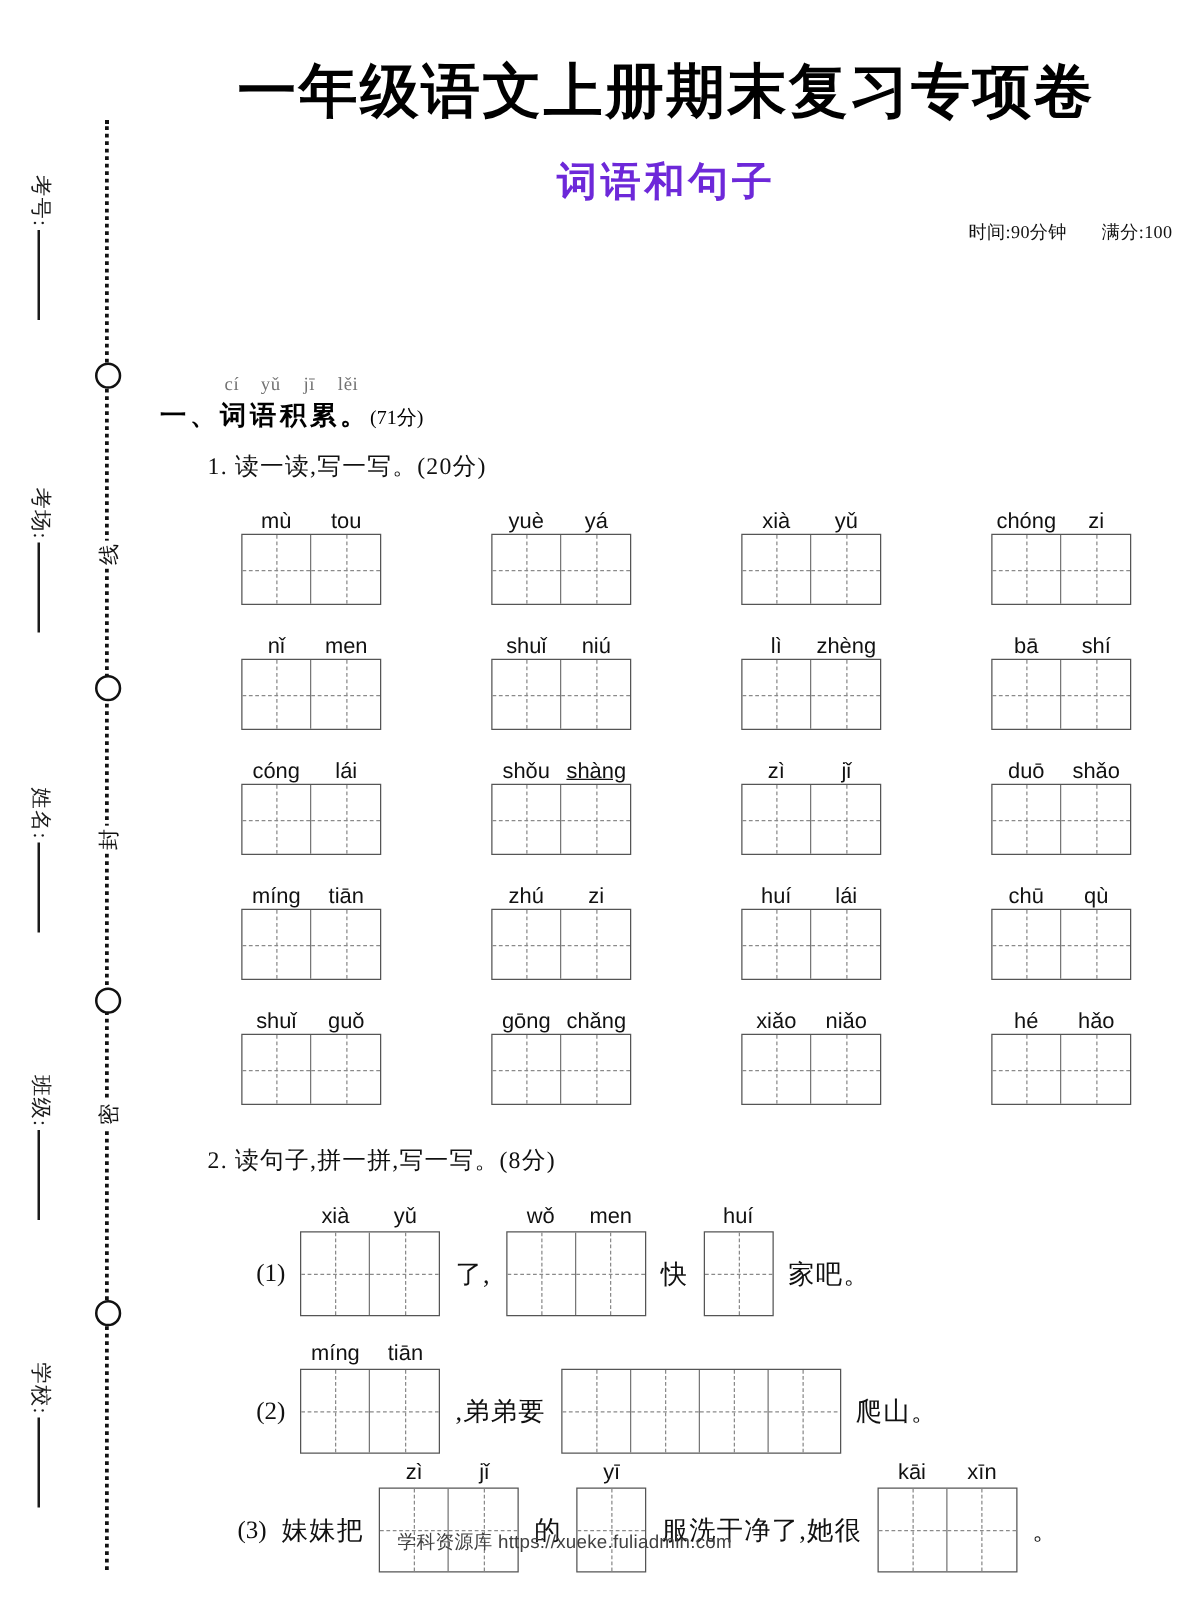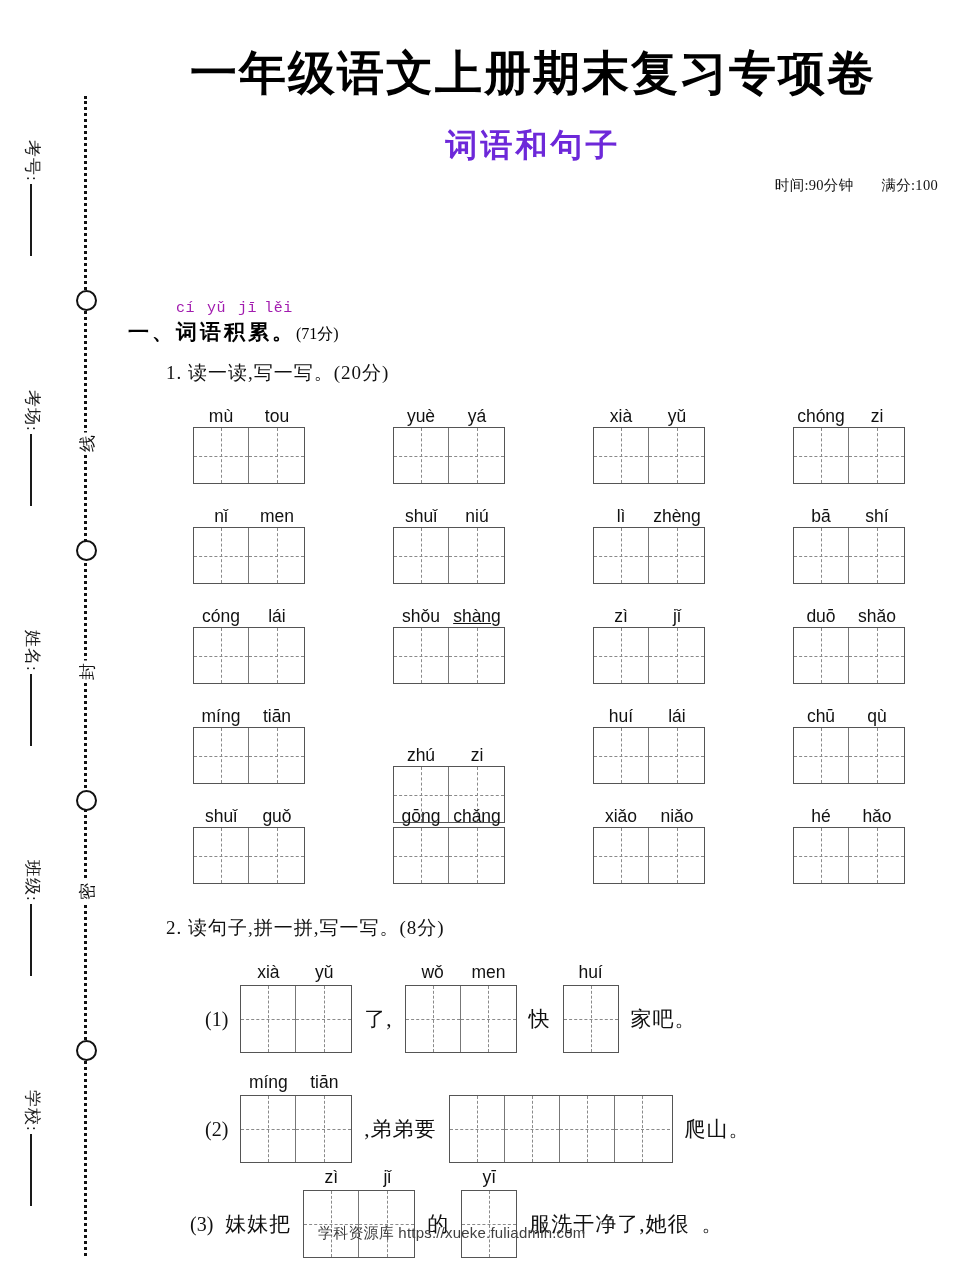--- a/index.html
+++ b/index.html
@@ -83,22 +83,22 @@
     text-align:center;
     font-size:15.5px;
     color:#111;
   }
   .score-table td.first{width:200px;}
 
   
   .sec-head{position:absolute;left:128px;top:300px;}
   .sec-py{
     position:absolute;left:42px;top:0;
-    font-family:Liberation Mono, monospace;
-    font-size:15px;letter-spacing:.5px;color:#a21caf;white-space:nowrap;
+    font-family:Liberation Serif, serif;
+    font-size:15px;letter-spacing:.5px;color:#737373;white-space:nowrap;
   }
   .sec-py i{font-style:normal;display:inline-block;width:31px;text-align:center;}
   .sec-title{
     position:absolute;left:0;top:18px;
     font-weight:bold;font-size:21px;letter-spacing:3px;white-space:nowrap;color:#000;
   }
   .sec-title .score{font-weight:normal;letter-spacing:0;font-size:16px;}
 
   .q-head{
     position:absolute;
@@ -290,21 +290,21 @@
           <div class="gcell"></div>
         </div>
       </div>
       <div class="wordcell" style="left: 193px; top: 705px; width: 112px;">
         <div class="py"><i style="width: 56px;">míng</i><i style="width: 56px;">tiān</i></div>
         <div class="grid">
           <div class="gcell"></div>
           <div class="gcell"></div>
         </div>
       </div>
-      <div class="wordcell" style="left: 393px; top: 705px; width: 112px; margin-top: 39px;">
+      <div class="wordcell" style="left: 393px; top: 705px; width: 112px;">
         <div class="py"><i style="width: 56px;">zhú</i><i style="width: 56px;">zi</i></div>
         <div class="grid">
           <div class="gcell"></div>
           <div class="gcell"></div>
         </div>
       </div>
       <div class="wordcell" style="left: 593px; top: 705px; width: 112px;">
         <div class="py"><i style="width: 56px;">huí</i><i style="width: 56px;">lái</i></div>
         <div class="grid">
           <div class="gcell"></div>
@@ -407,18 +407,25 @@
           </div>
         </div>
         <span class="txt">的</span>
         <div class="sbox" style="width: 56px; margin: 0px 6px;">
           <div class="py"><i style="width: 56px;">yī</i></div>
           <div class="grid tall">
             <div class="gcell"></div>
           </div>
         </div>
         <span class="txt">服洗干净了,她很</span>
+        <div class="sbox" style="width: 112px; margin: 0px 6px;">
+          <div class="py"><i style="width: 56px;">kāi</i><i style="width: 56px;">xīn</i></div>
+          <div class="grid tall">
+            <div class="gcell"></div>
+            <div class="gcell"></div>
+          </div>
+        </div>
         <span class="txt">。</span>
       </div>
     </div>
 
   <div class="watermark">学科资源库 https://xueke.fuliadmin.com</div>
 </div>
 
 </body></html>

